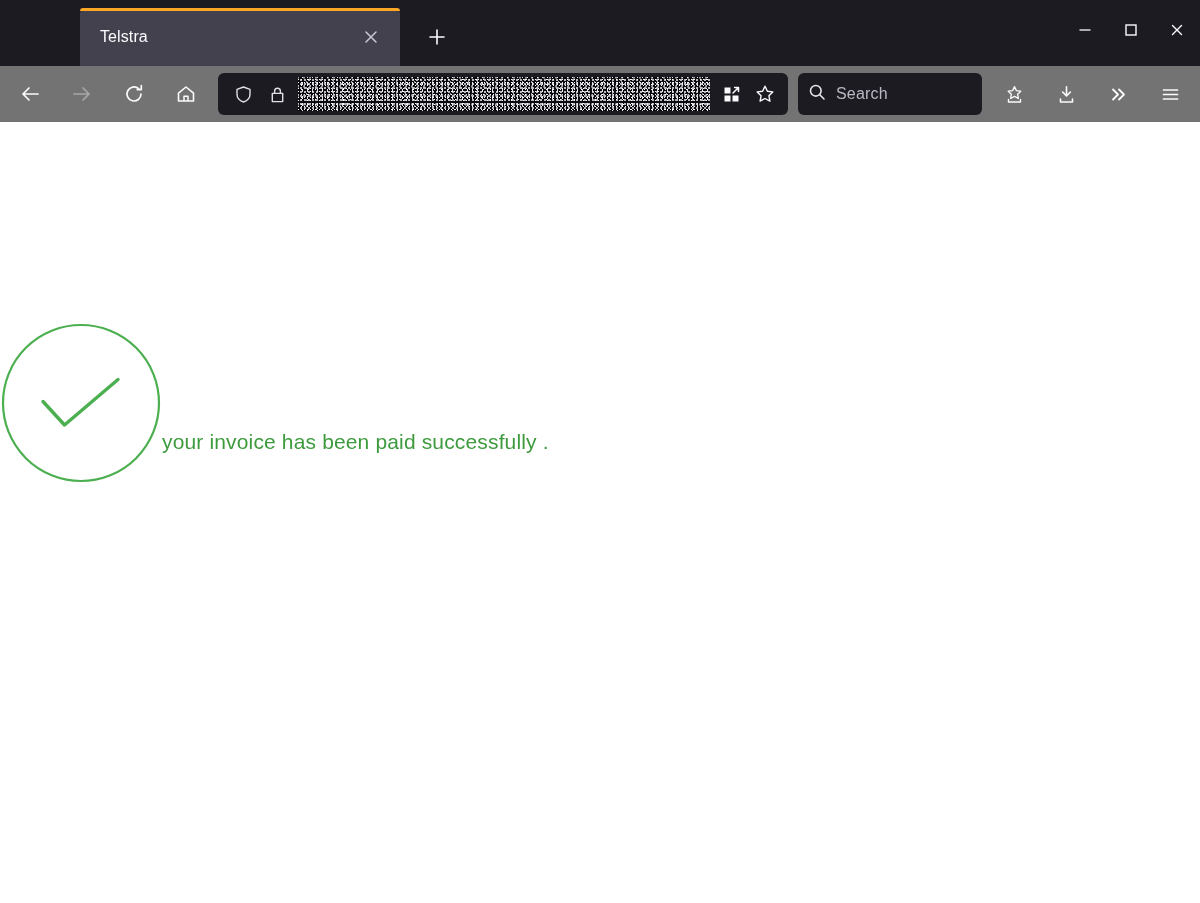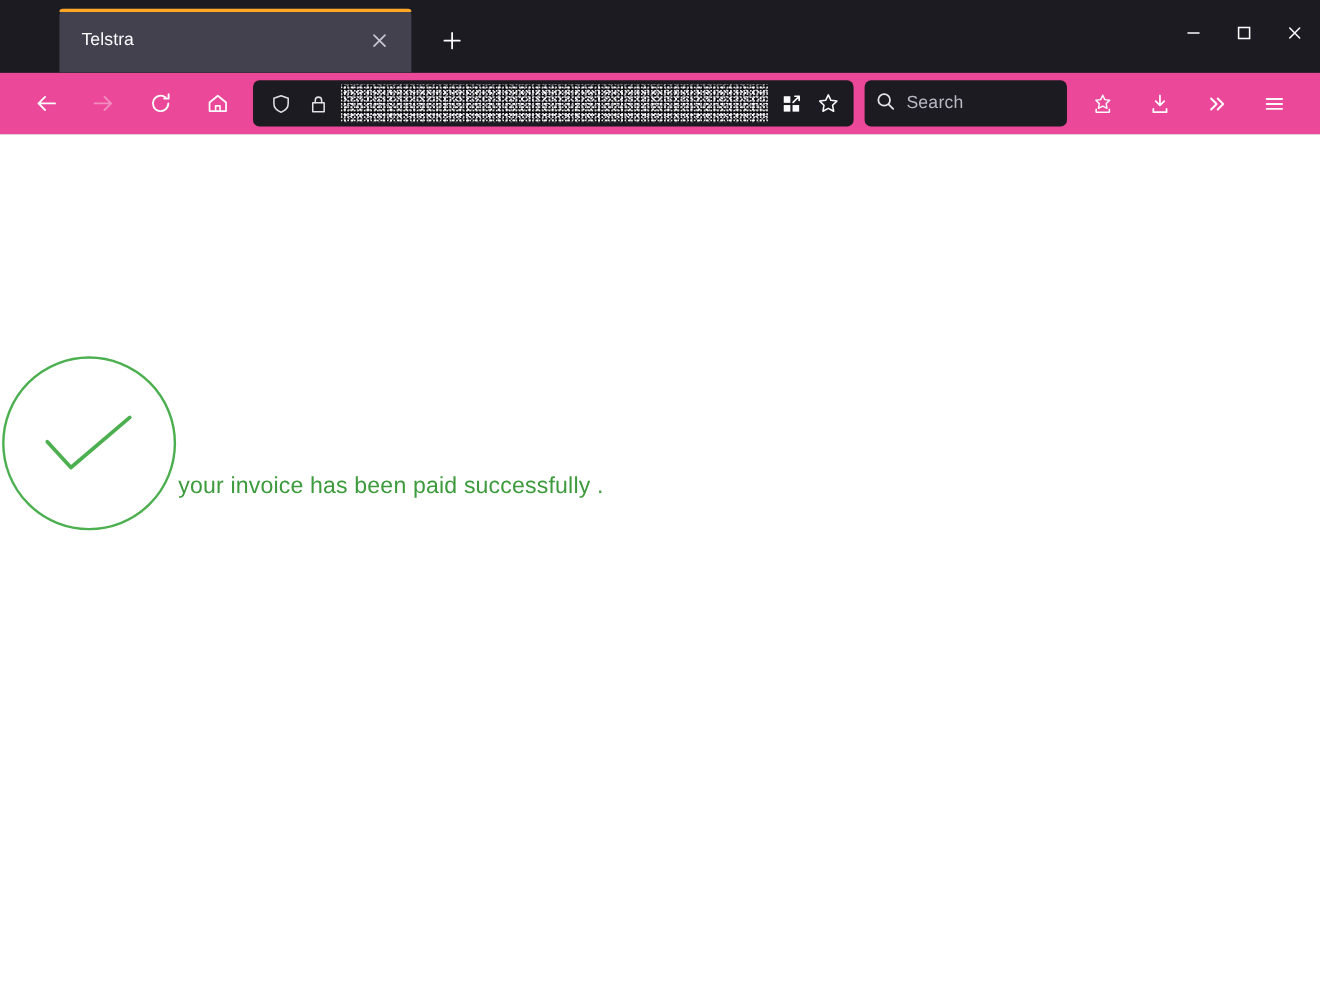--- a/index.html
+++ b/index.html
@@ -27,21 +27,21 @@
     background: #1c1b22;
     display: flex;
     align-items: flex-end;
     position: relative;
     flex: 0 0 66px;
   }
 
   .tab-strip-left {
     display: flex;
     align-items: flex-end;
-    padding-left: 54px;
+    padding-left: 80px;
     height: 66px;
   }
 
   .tab {
     width: 320px;
     height: 58px;
     background: #42414d;
     border-radius: 6px 6px 0 0;
     display: flex;
     align-items: center;
@@ -109,24 +109,24 @@
     display: flex;
     align-items: center;
     justify-content: center;
     cursor: pointer;
   }
 
   
   .nav-toolbar {
     height: 56px;
     flex: 0 0 56px;
-    background: #ec4899;
-    display: flex;
-    align-items: center;
-    padding: 0 16px;
+    background: #737373;
+    display: flex;
+    align-items: center;
+    padding: 0 4px;
     gap: 0;
   }
 
   .nav-btn {
     width: 40px;
     height: 40px;
     margin: 0 6px;
     display: flex;
     align-items: center;
     justify-content: center;

